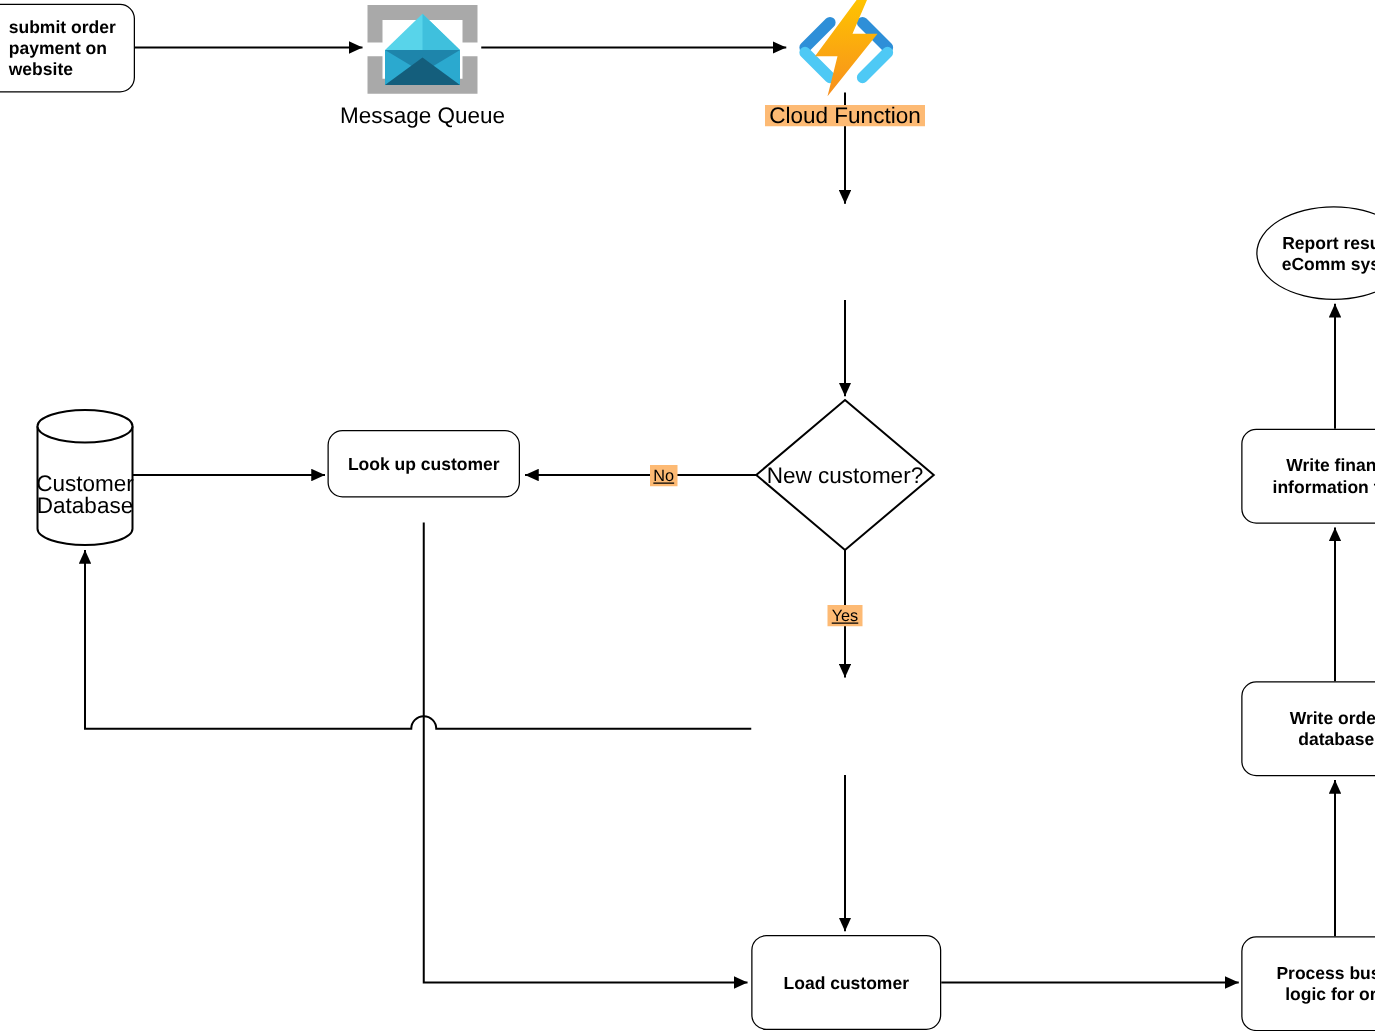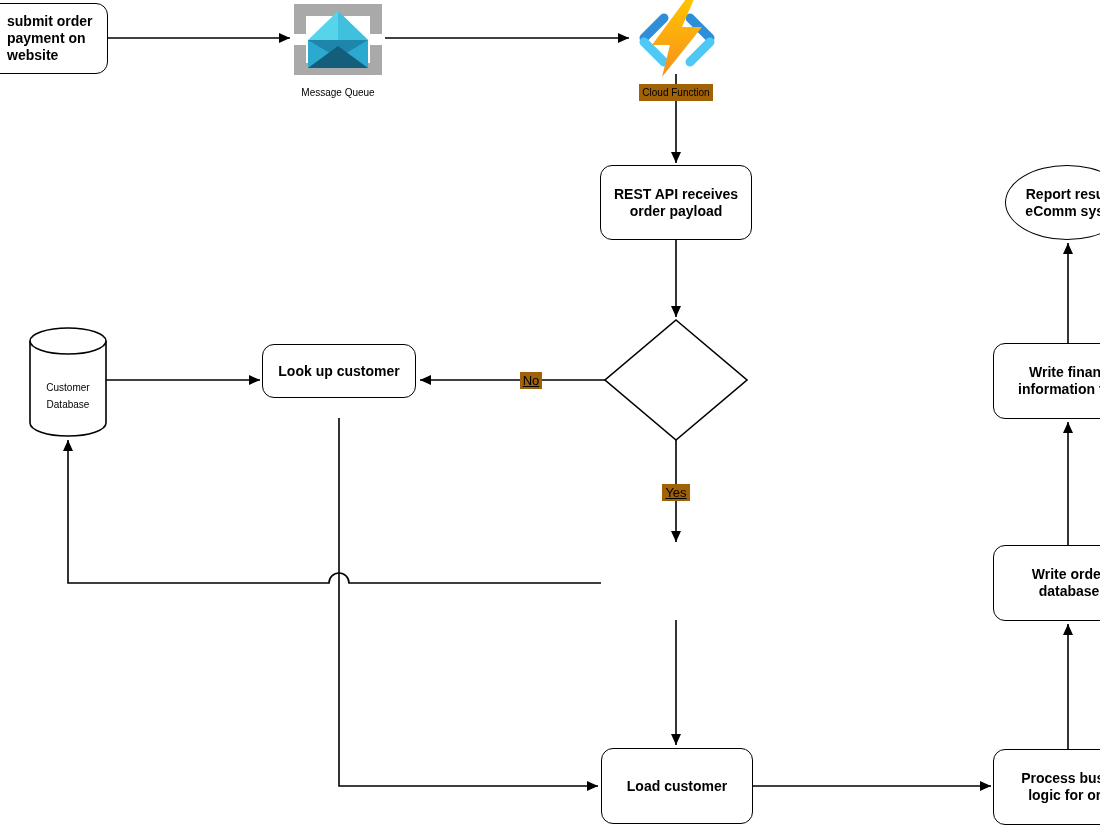--- a/index.html
+++ b/index.html
@@ -17,24 +17,24 @@
   .node{
     position:absolute;z-index:2;box-sizing:border-box;
     background:#fff;border:1.6px solid #000;border-radius:12px;
     display:flex;align-items:center;justify-content:center;
     font-size:14px;line-height:17px;text-align:center;
   }
   .node span{white-space:pre-line;font-weight:bold;}
   .ellipse{border-radius:50%;}
   .overlay{
     position:absolute;z-index:3;display:flex;align-items:center;justify-content:center;
-    font-size:10px;line-height:17px;text-align:center;
+    font-size:18px;line-height:17px;text-align:center;
   }
   .overlay span{white-space:pre-line;}
-  .edge-label span, .caption-on-line span{background:#a16207;padding:0 3px;}
+  .edge-label span, .caption-on-line span{background:#fdba74;padding:0 3px;}
   .edge-label{font-size:13px;text-decoration:underline;}
   .align-left{justify-content:flex-start;text-align:left;padding-left:56px;}
 </style>
 </head>
 <body>
 
 <div class="canvas">
 
   <svg class="layer" width="1100" height="825" viewBox="0 0 1100 825">
     <defs>
@@ -85,24 +85,20 @@
     <path d="M79 43 L59 63" stroke-width="9" stroke-linecap="round" fill="none" stroke="#4ec9f5"></path>
     <polygon points="55,0 21,46 39,46 31,78 71,28 51,28 63,0" fill="url(#boltGrad)"></polygon>
   </svg>
 
   <div class="node align-left" style="left:-50px;top:3px;width:158px;height:71px">
     <span>submit order
 payment on
 website</span>
   </div>
 
-  <div class="node" style="left:600px;top:165px;width:152px;height:75px">
-    <span>REST API receives
-order payload</span>
-  </div>
 
   <div class="node" style="left:262px;top:344px;width:154px;height:54px">
     <span>Look up customer</span>
   </div>
 
 
   <div class="node" style="left:601px;top:748px;width:152px;height:76px">
     <span>Load customer</span>
   </div>
 
@@ -119,20 +115,23 @@
   <div class="node" style="left:993px;top:545px;width:152px;height:76px">
     <span>Write order
 database</span>
   </div>
 
   <div class="node" style="left:993px;top:749px;width:152px;height:76px">
     <span>Process busin
 logic for ord</span>
   </div>
 
+  <div class="overlay" style="left:606px;top:322px;width:140px;height:116px">
+    <span>New customer?</span>
+  </div>
 
   <div class="overlay" style="left:30px;top:372px;width:76px;height:48px">
     <span>Customer
 Database</span>
   </div>
 
   <div class="overlay" style="left:258px;top:84px;width:160px;height:16px">
     <span>Message Queue</span>
   </div>
 

